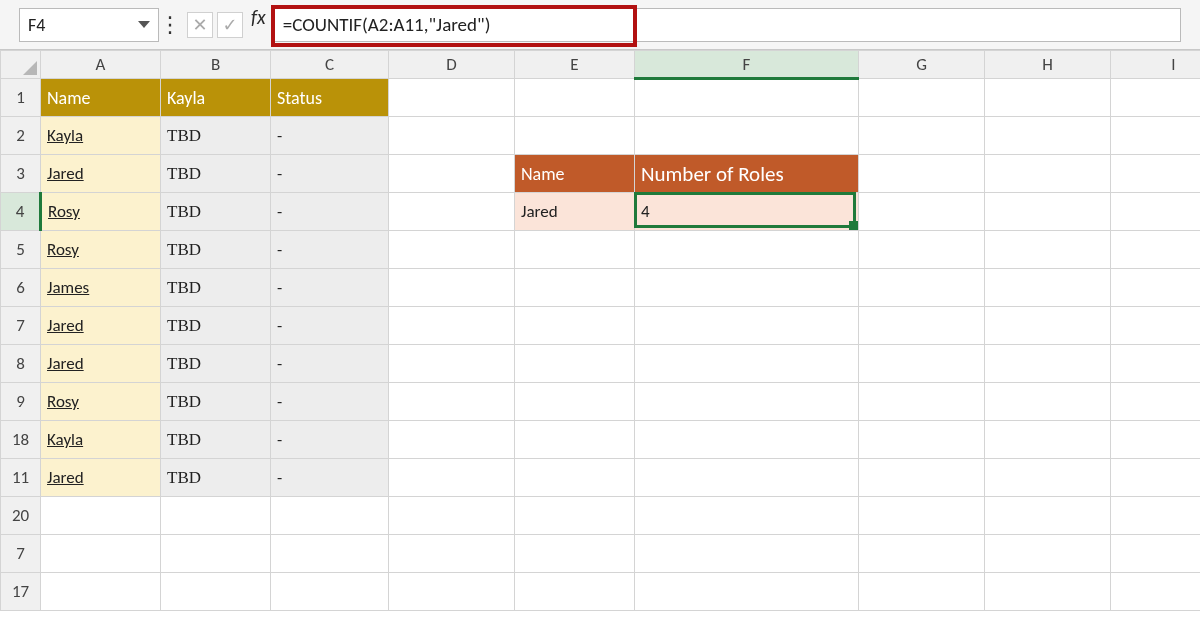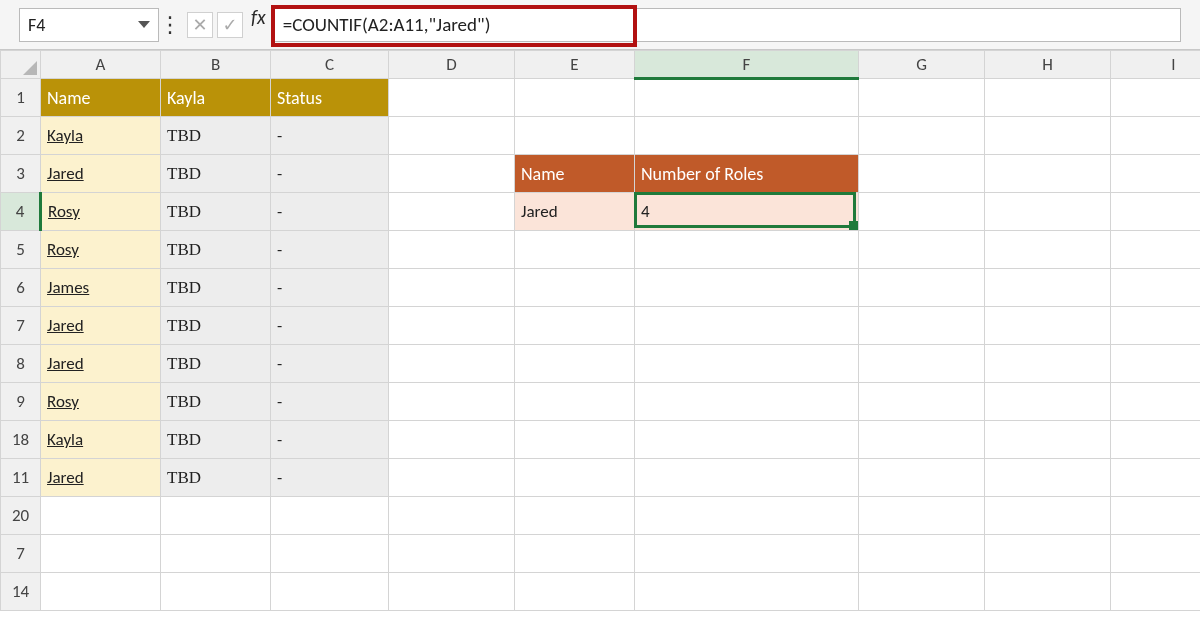--- a/index.html
+++ b/index.html
@@ -156,21 +156,21 @@
   .col-status { background: #ededed !important; text-align: center; }
 
   .hdr-orange {
     background: #c05a29 !important;
     color: #fff;
     font-size: 18px;
   }
   .hdr-orange-r {
     background: #c05a29 !important;
     color: #fff;
-    font-size: 18px;
+    font-size: 21px;
     text-align: center;
   }
   .peach { background: #fbe4d9 !important; }
   .peach-r { background: #fbe4d9 !important; text-align: right; padding-right: 8px; }
 
   
   .active-cell {
     position: absolute;
     border: 3px solid #1f7a3b;
     pointer-events: none;
@@ -413,21 +413,21 @@
           <td></td>
       <td></td>
           <td></td>
           <td></td>
       <td></td>
           <td></td>
           <td></td>
     </tr>
 
     <tr>
-      <td class="rowhdr">14</td>
+      <td class="rowhdr">17</td>
       <td></td>
           <td></td>
           <td></td>
       <td></td>
           <td></td>
           <td></td>
       <td></td>
           <td></td>
           <td></td>
     </tr>

